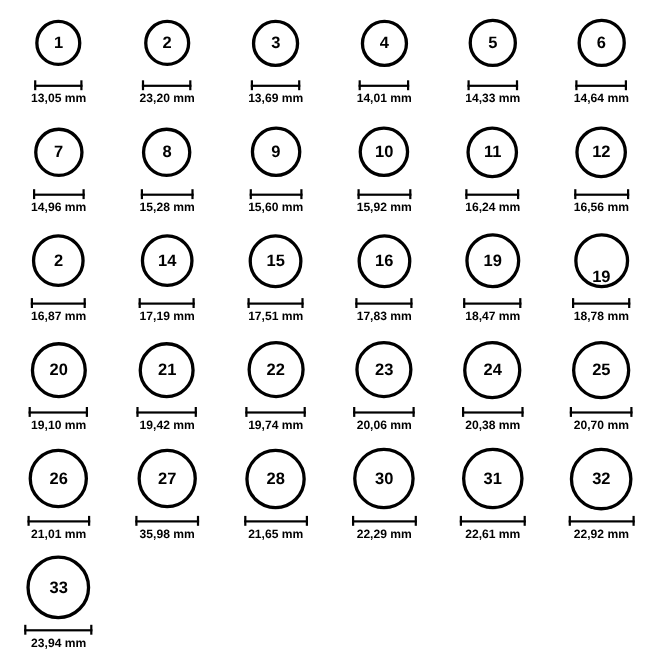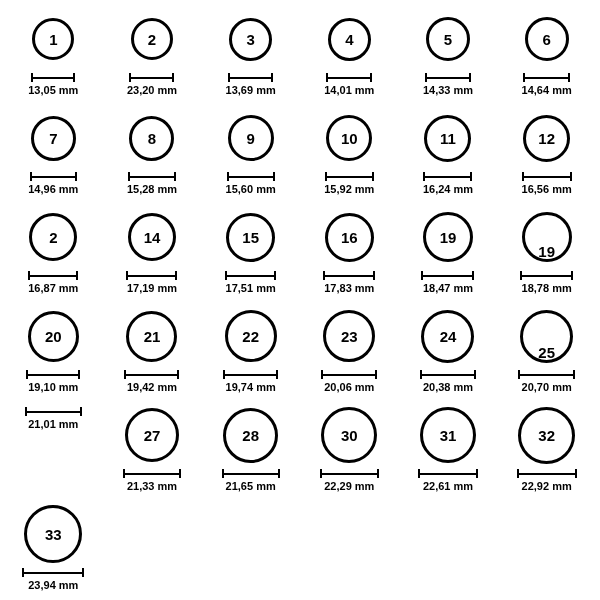--- a/index.html
+++ b/index.html
@@ -392,51 +392,56 @@
         </div>
         <div class="ring-ruler" style="width: 56px;">
           <div class="bar"></div>
           <div class="cap left"></div>
           <div class="cap right"></div>
         </div>
         <div class="ring-label">20,38 mm</div>
       </div>
       <div class="ring-cell">
         <div class="ring-circle-wrap">
-          <div class="ring-circle" style="width: 53px; height: 53px; align-items: flex-end;">
+          <div class="ring-circle" style="width: 53px; height: 53px;">
             <span class="ring-number">25</span>
           </div>
         </div>
         <div class="ring-ruler" style="width: 57px;">
           <div class="bar"></div>
           <div class="cap left"></div>
           <div class="cap right"></div>
         </div>
         <div class="ring-label">20,70 mm</div>
       </div>
       <div class="ring-cell">
+        <div class="ring-circle-wrap">
+          <div class="ring-circle" style="width: 54px; height: 54px;">
+            <span class="ring-number">26</span>
+          </div>
+        </div>
         <div class="ring-ruler" style="width: 57px;">
           <div class="bar"></div>
           <div class="cap left"></div>
           <div class="cap right"></div>
         </div>
         <div class="ring-label">21,01 mm</div>
       </div>
       <div class="ring-cell">
         <div class="ring-circle-wrap">
           <div class="ring-circle" style="width: 54px; height: 54px;">
             <span class="ring-number">27</span>
           </div>
         </div>
         <div class="ring-ruler" style="width: 58px;">
           <div class="bar"></div>
           <div class="cap left"></div>
           <div class="cap right"></div>
         </div>
-        <div class="ring-label">21,33 mm</div>
+        <div class="ring-label">35,98 mm</div>
       </div>
       <div class="ring-cell">
         <div class="ring-circle-wrap">
           <div class="ring-circle" style="width: 55px; height: 55px;">
             <span class="ring-number">28</span>
           </div>
         </div>
         <div class="ring-ruler" style="width: 58px;">
           <div class="bar"></div>
           <div class="cap left"></div>

